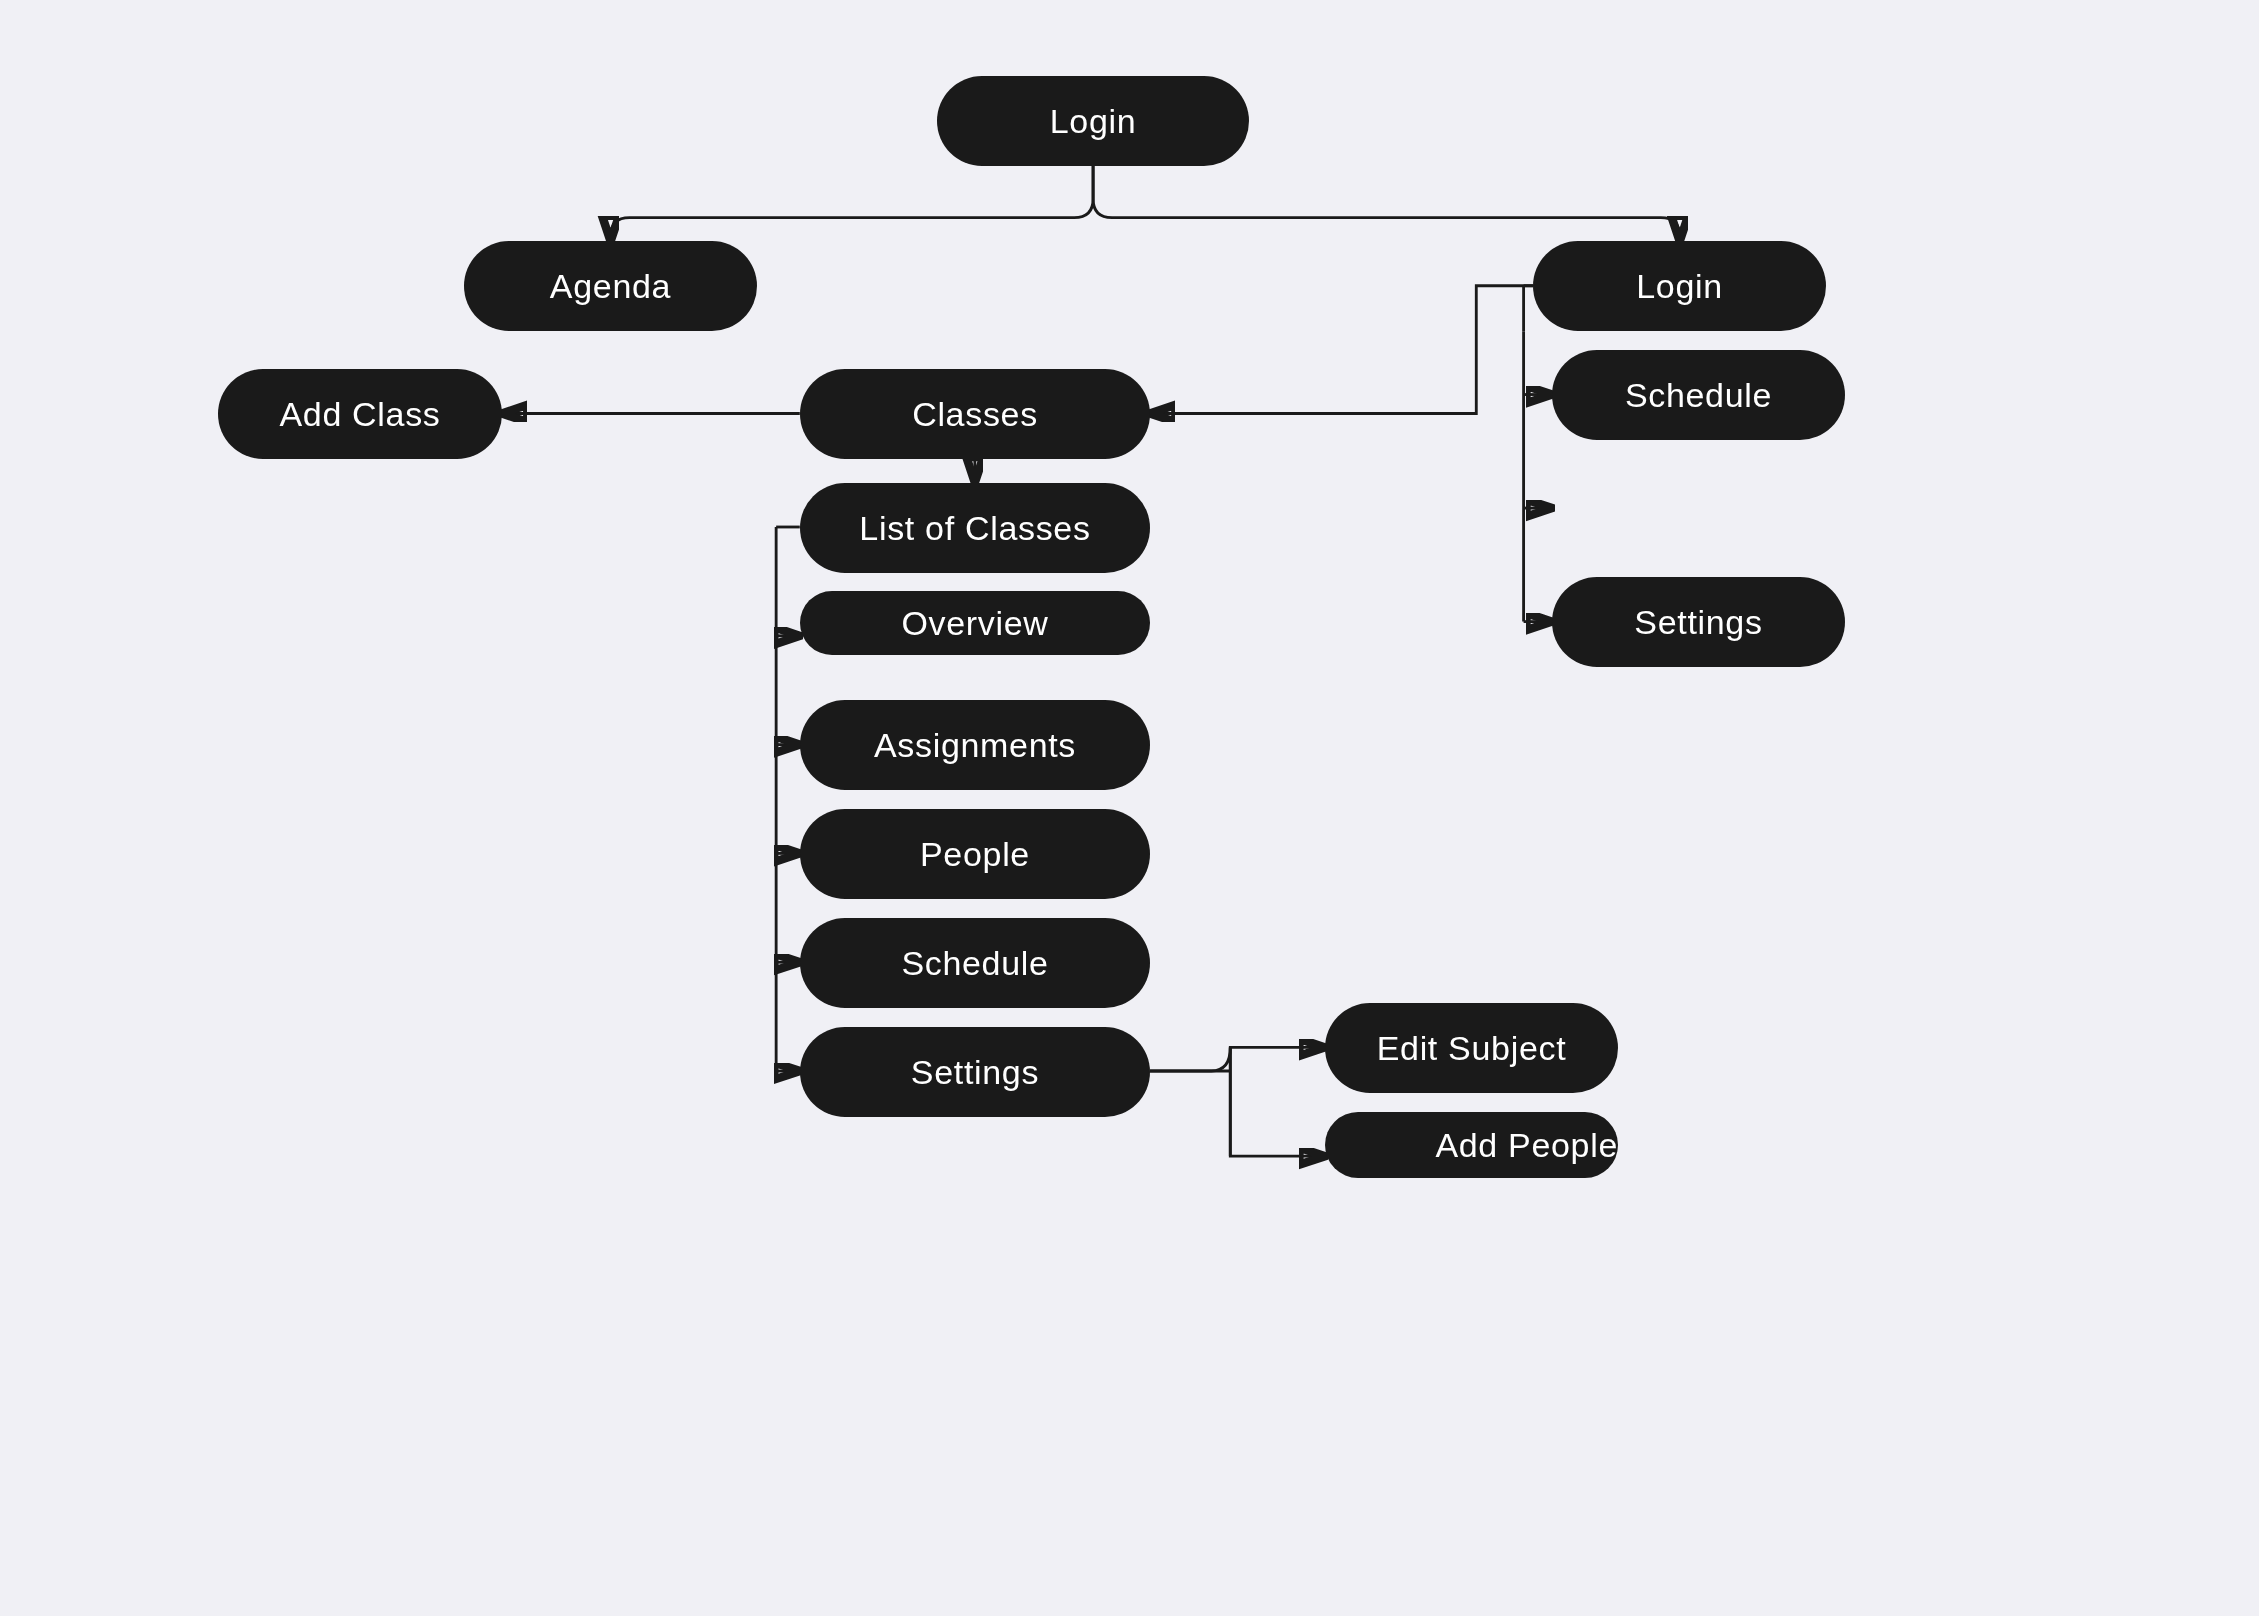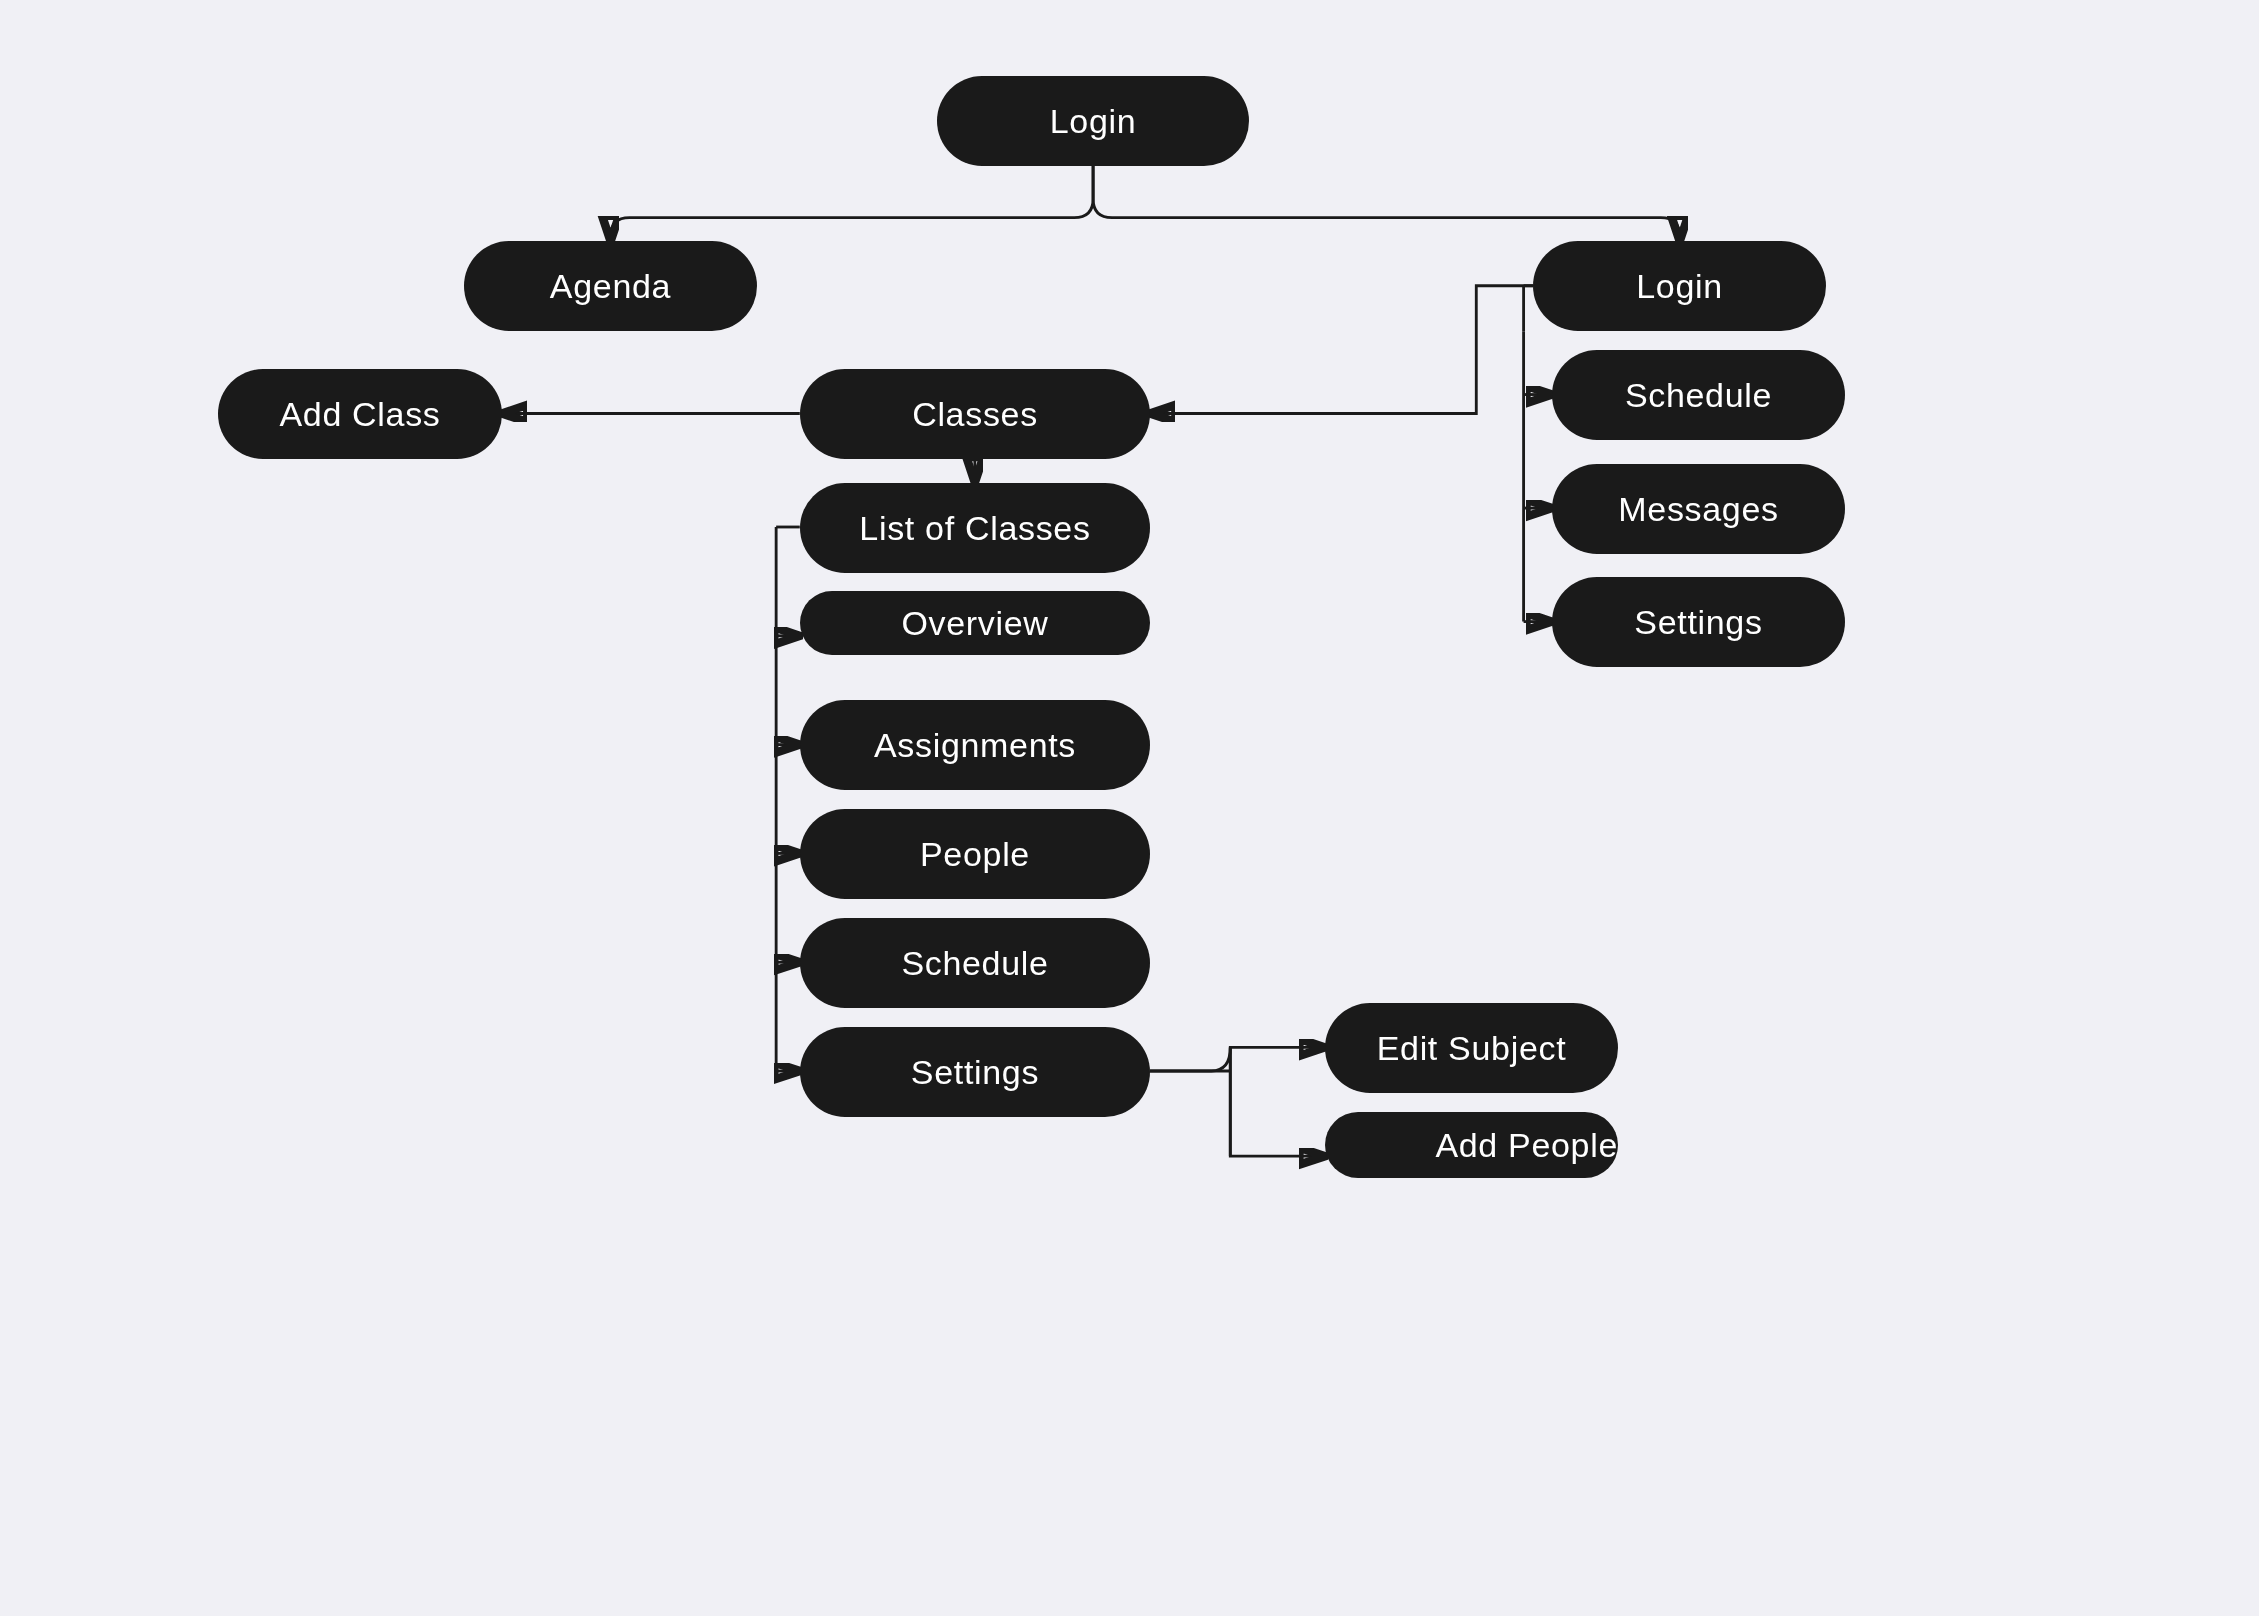--- a/index.html
+++ b/index.html
@@ -143,23 +143,20 @@
   </div>
 
   <div class="node" style="left:800px; top:1027px; width:350px; height:90px;">
     <span>Settings</span>
   </div>
 
   <div class="node" style="left:1552px; top:350px; width:293px; height:90px;">
     <span>Schedule</span>
   </div>
 
-  <div class="node" style="left:1552px; top:464px; width:293px; height:90px;">
-    <span>Messages</span>
-  </div>
 
   <div class="node" style="left:1552px; top:577px; width:293px; height:90px;">
     <span>Settings</span>
   </div>
 
   <div class="node" style="left:1325px; top:1003px; width:293px; height:90px;">
     <span>Edit Subject</span>
   </div>
 
   <div class="node" style="left:1325px; top:1112px; width:293px; height:66px;justify-content:flex-end;">

